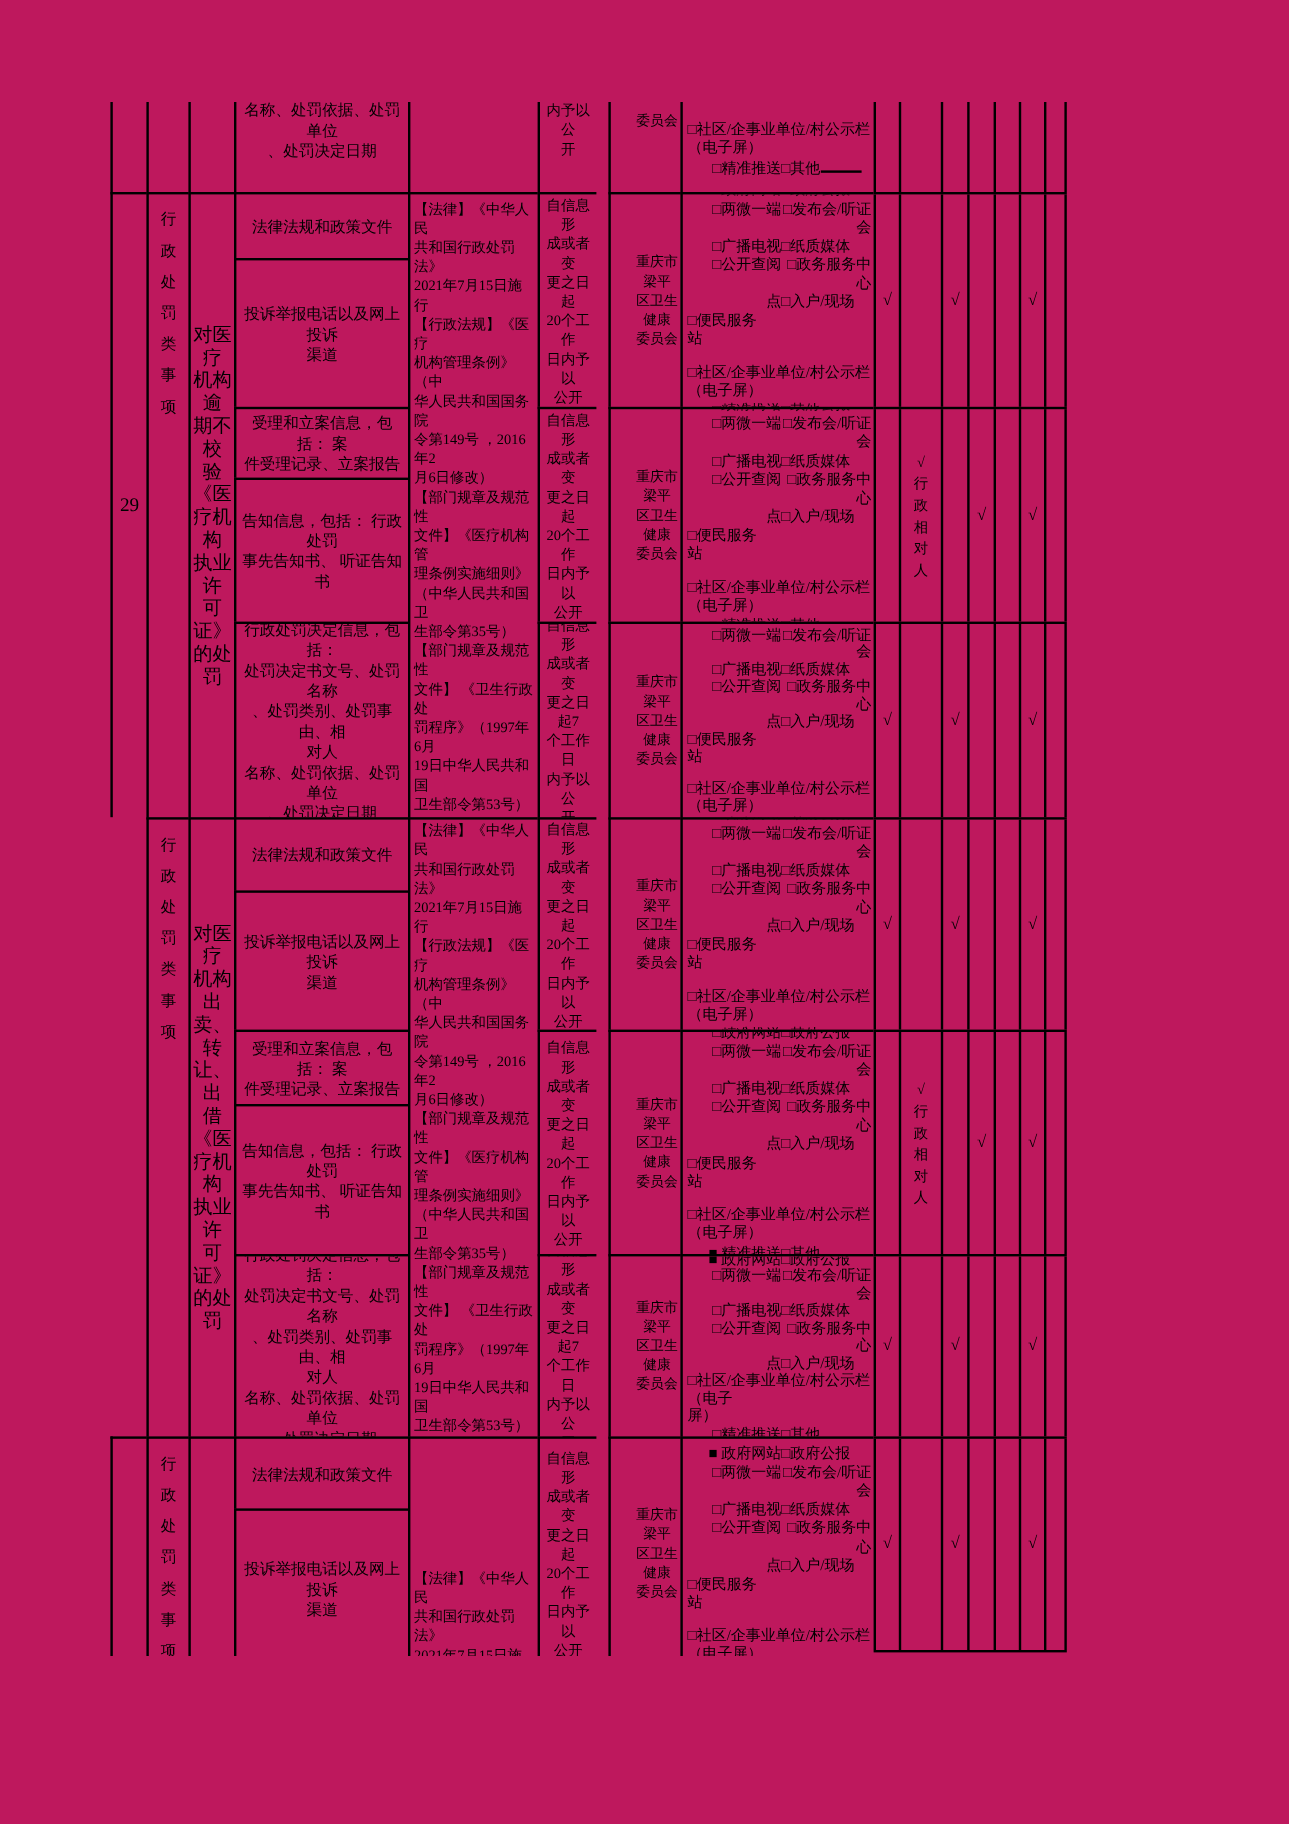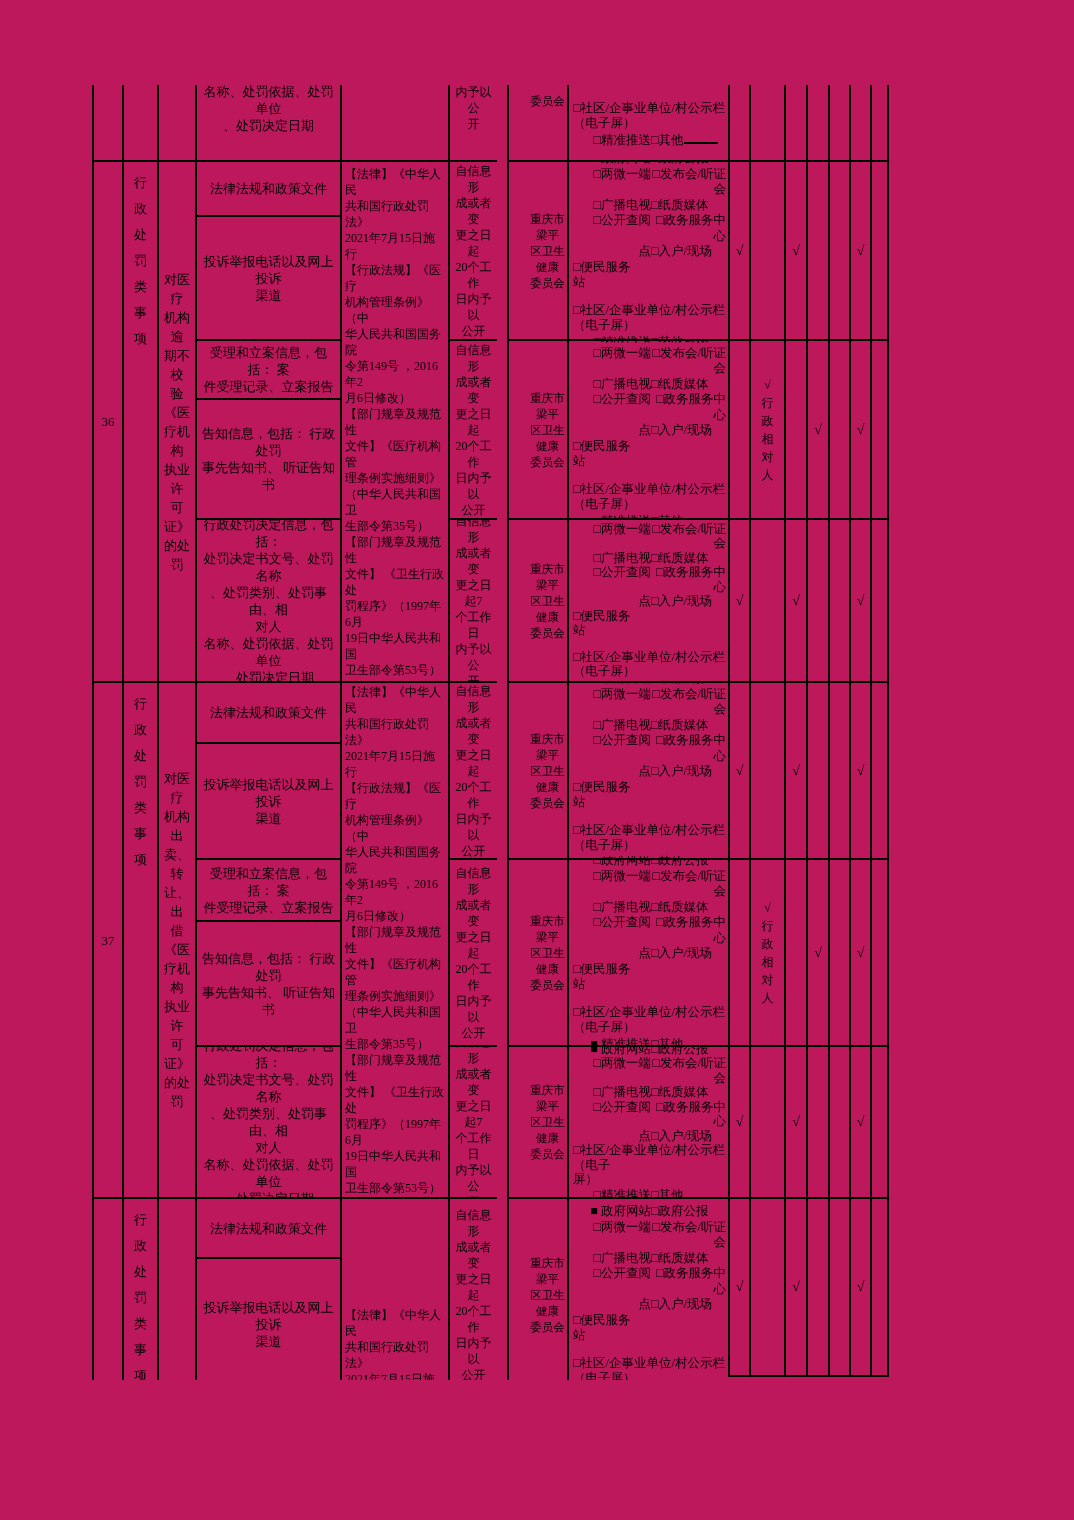--- a/index.html
+++ b/index.html
@@ -1,21 +1,21 @@
 <!DOCTYPE html>
 <html><head>
 <meta charset="utf-8">
 <style>
   html,body{margin:0;padding:0;background:#fff;}
   body{font-family:"Liberation Serif","DejaVu Serif",serif;color:#000;}
   .sheet{position:relative;width:1074px;height:1520px;background:#be185d;overflow:hidden;}
   .tbl{position:absolute;left:0;top:0;width:1074px;height:1380px;overflow:hidden;}
   .cell{position:absolute;box-sizing:border-box;border-left:2px solid #000;border-top:2px solid #000;
         display:flex;flex-direction:column;align-items:center;justify-content:center;
-        text-align:center;font-size:13px;line-height:17px;overflow:hidden;}
+        text-align:center;font-size:16px;line-height:17px;overflow:hidden;}
   .no-top{border-top:none;}
   .pre{white-space:pre-line;}
   
   .c1{left:92px;width:30px}
   .c2{left:122px;width:35px}
   .c3{left:157px;width:38px}
   .c4{left:195px;width:145px}
   .c5{left:340px;width:108px}
   .c6{left:448px;width:49px}
   .c7{left:507px;width:60px}
@@ -85,21 +85,21 @@
     <div class="ncols no-top" style="top:85px;height:75px;">
       <div class="nc nc1"></div>
       <div class="nc nc2"></div>
       <div class="nc nc3"></div>
       <div class="nc nc4"></div>
       <div class="nc nc5"></div>
       <div class="nc nc6"></div>
       <div class="nc nc7 rb"></div>
     </div>
 
-    <div class="cell c1" style="top:160px;height:521px;">36</div>
+    <div class="cell c1" style="top:160px;height:521px;">29</div>
     <div class="cell c2 vcat pre" style="top:160px;height:521px;">行
 政
 处
 罚
 类
 事
 项</div>
     <div class="cell c3 item pre" style="top:160px;height:521px;">对医疗
 机构逾
 期不校
@@ -309,21 +309,20 @@
     <div class="ncols" style="top:518px;height:163px;">
       <div class="nc nc1">√</div>
       <div class="nc nc2"></div>
       <div class="nc nc3">√</div>
       <div class="nc nc4"></div>
       <div class="nc nc5"></div>
       <div class="nc nc6">√</div>
       <div class="nc nc7 rb"></div>
     </div>
 
-    <div class="cell c1" style="top:681px;height:516px;">37</div>
     <div class="cell c2 vcat pre" style="top:681px;height:516px;">行
 政
 处
 罚
 类
 事
 项</div>
     <div class="cell c3 item pre" style="top:681px;height:516px;">对医疗
 机构出
 卖、转

